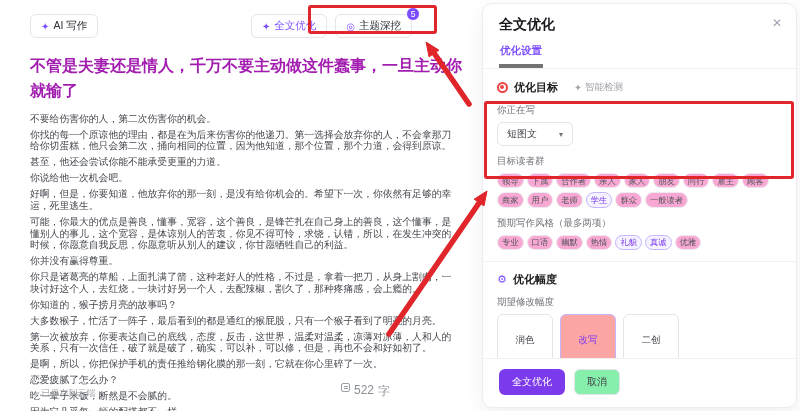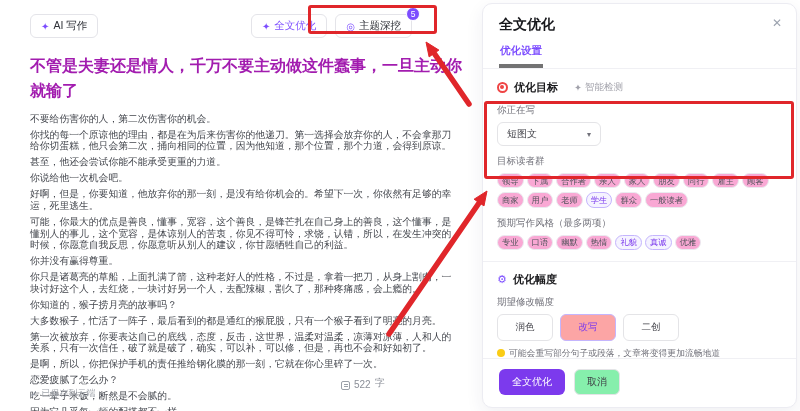--- a/index.html
+++ b/index.html
@@ -18,22 +18,22 @@
   .topic-wrap { position:relative; }
   .badge { position:absolute; top:-7px; right:-8px; width:14px; height:14px; border-radius:50%;
     background:#7c4dff; color:#fff; font-size:8.5px; display:flex; align-items:center; justify-content:center;
     border:1.5px solid #fff; }
   .doc-title { margin-top:16px; width:444px; font-size:16px; font-weight:700; color:#a21caf; line-height:1.55; }
   .doc-body { margin-top:9px; width:428px; }
   .doc-body p { font-size:9.8px; color:#43464d; line-height:1.2; margin-bottom:4.2px; }
   .statusbar-left { position:absolute; left:30px; bottom:11px; display:flex; gap:4px; align-items:center;
     font-size:9px; color:#a2a6ad; }
   .statusbar-left .ck { color:#9ca3af; font-size:9px; }
-  .statusbar-right { position:absolute; left:341px; bottom:21px; display:flex; gap:4px; align-items:flex-end;
-    font-size:10px; color:#8b8f98; }
+  .statusbar-right { position:absolute; left:341px; bottom:11px; display:flex; gap:4px; align-items:flex-start;
+    font-size:12px; color:#8b8f98; }
   .wc-icon { width:9px; height:9px; border:1px solid #9aa0a8; border-radius:2px; position:relative; }
   .wc-icon:before { content:""; position:absolute; left:1.5px; right:1.5px; top:2px; height:1px; background:#9aa0a8; }
   .wc-icon:after  { content:""; position:absolute; left:1.5px; right:1.5px; bottom:2px; height:1px; background:#9aa0a8; }
 
   
   .panel { position:absolute; left:482px; top:3px; width:315px; height:405px; background:#fff;
     border:1px solid #ececf2; border-radius:10px; box-shadow:0 6px 18px rgba(40,40,80,.07);
     display:flex; flex-direction:column; }
   .panel-header { padding:12px 16px 0; position:relative; }
   .panel-title { font-size:14px; font-weight:700; color:#17181c; }
@@ -41,32 +41,32 @@
   .tabs { padding:0 16px; border-bottom:1px solid #f0f0f4; margin-top:2px; }
   .tab { display:inline-block; font-size:10.5px; color:#7c4dff; font-weight:700;
     padding:8px 1px 6px; border-bottom:4px solid #737373; cursor:pointer; }
   .panel-body { flex:1; padding:11px 12px 0 14px; overflow:hidden; }
   .sec-head { display:flex; align-items:center; gap:6px; }
   .sec-title { font-size:11px; font-weight:700; color:#18181b; }
   .target-icon { width:11px; height:11px; border-radius:50%; border:2.5px solid #ef4444; position:relative; }
   .target-icon:after { content:""; position:absolute; left:1px; top:1px; width:4px; height:4px; border-radius:50%; background:#ef4444; }
   .smart-detect { display:inline-flex; align-items:center; gap:3px; margin-left:10px; font-size:9.5px; color:#a1a1aa; cursor:pointer; }
   .lbl { font-size:9.5px; color:#71717a; margin:9px 0 5px; }
-  .select { display:inline-flex; align-items:center; justify-content:space-between; width:104px;
+  .select { display:inline-flex; align-items:center; justify-content:space-between; width:76px;
     border:1px solid #e4e4e7; border-radius:6px; padding:4px 9px; font-size:10px; color:#3f3f46; cursor:pointer; }
   .select .caret { color:#71717a; font-size:8px; }
   .tags { display:flex; flex-wrap:wrap; gap:4px 3px; width:292px; }
   .tag { font-size:8.3px; color:#52525b; border:1px solid #ebebf0; background:#f9a8d4; border-radius:9px;
     padding:1.5px 4px; line-height:1.25; cursor:pointer; white-space:nowrap; }
   .tag.selected { color:#7c3aed; border-color:#c4b5fd; background:#f5f3ff; }
   .divider { height:1px; background:#f0f0f4; margin:11px -12px 10px -14px; }
   .gear-icon { color:#7c4dff; font-size:11px; line-height:1; }
   .seg { display:flex; gap:7px; }
   .seg-opt { min-width:56px; text-align:center; border:1px solid #e4e4e7; border-radius:6px;
-    padding:6px 10px; font-size:9.5px; color:#3f3f46; cursor:pointer; }
+    padding:19px 10px; font-size:9.5px; color:#3f3f46; cursor:pointer; }
   .seg-opt.selected { color:#7c3aed; border-color:#c4b5fd; background:#fca5a5; }
   .tip { display:flex; align-items:flex-start; gap:4px; margin-top:7px; font-size:8.8px; color:#71717a; line-height:1.3; }
   .bulb { width:8px; height:8px; border-radius:50%; background:#facc15; margin-top:1px; flex:none; }
   .panel-footer { border-top:1px solid #f0f0f4; padding:10px 16px 12px; display:flex; gap:9px; align-items:center; }
   .btn-primary { background:#7c3aed; color:#fff; border:none; border-radius:6px; padding:6px 13px;
     font-size:10px; cursor:pointer; font-family:inherit; }
   .btn-cancel { background:#86efac; color:#3f3f46; border:1px solid #e4e4e7; border-radius:6px; padding:5px 12px;
     font-size:10px; cursor:pointer; font-family:inherit; }
 
   

